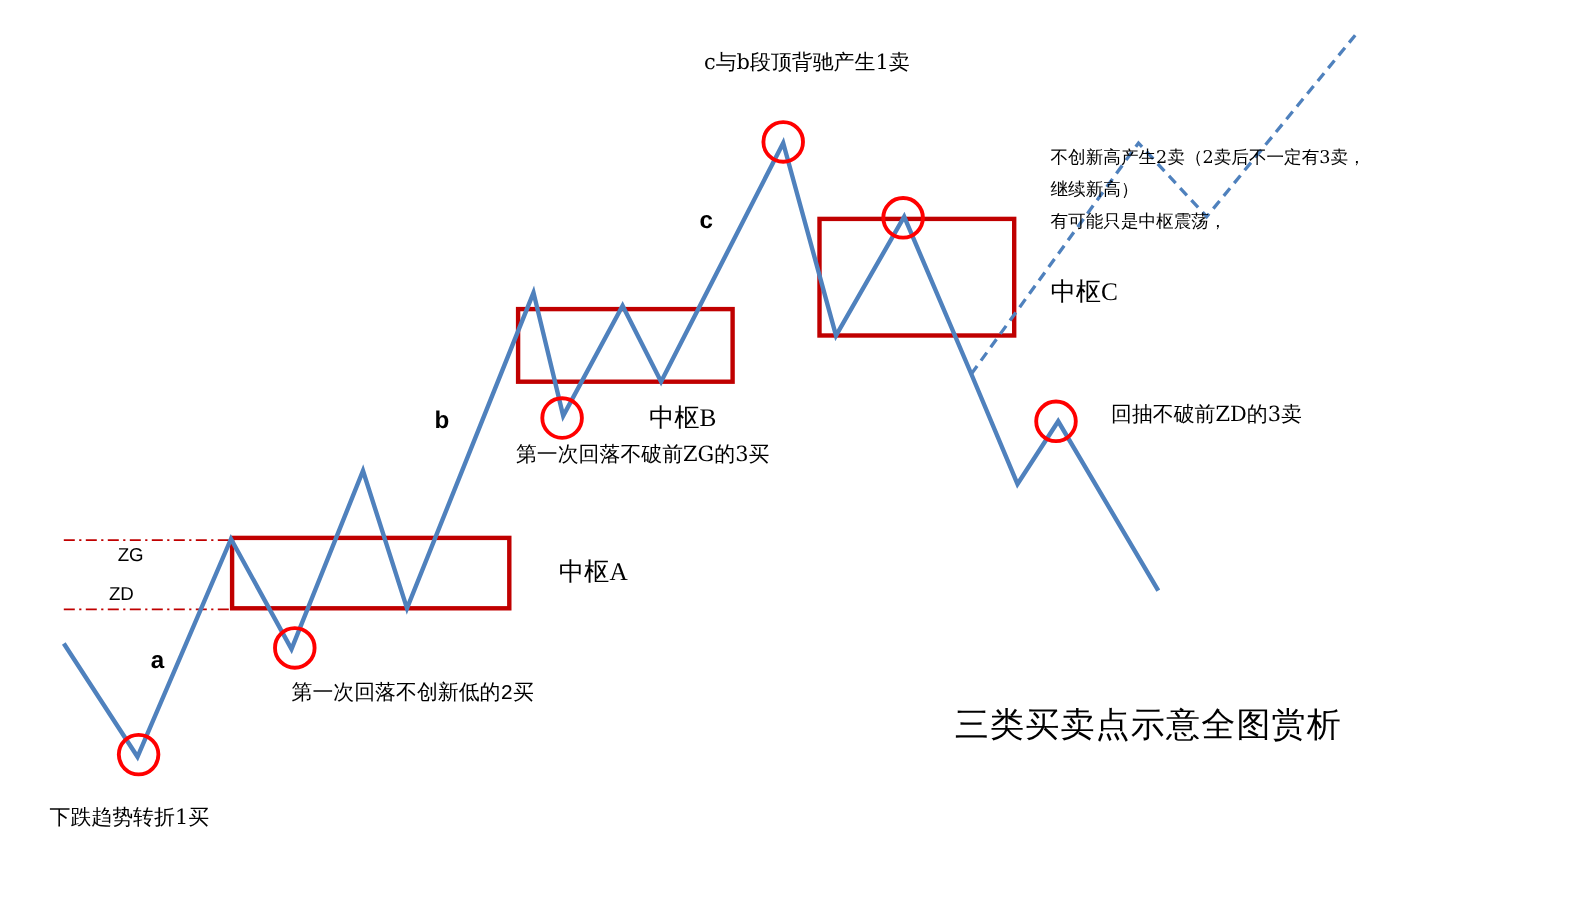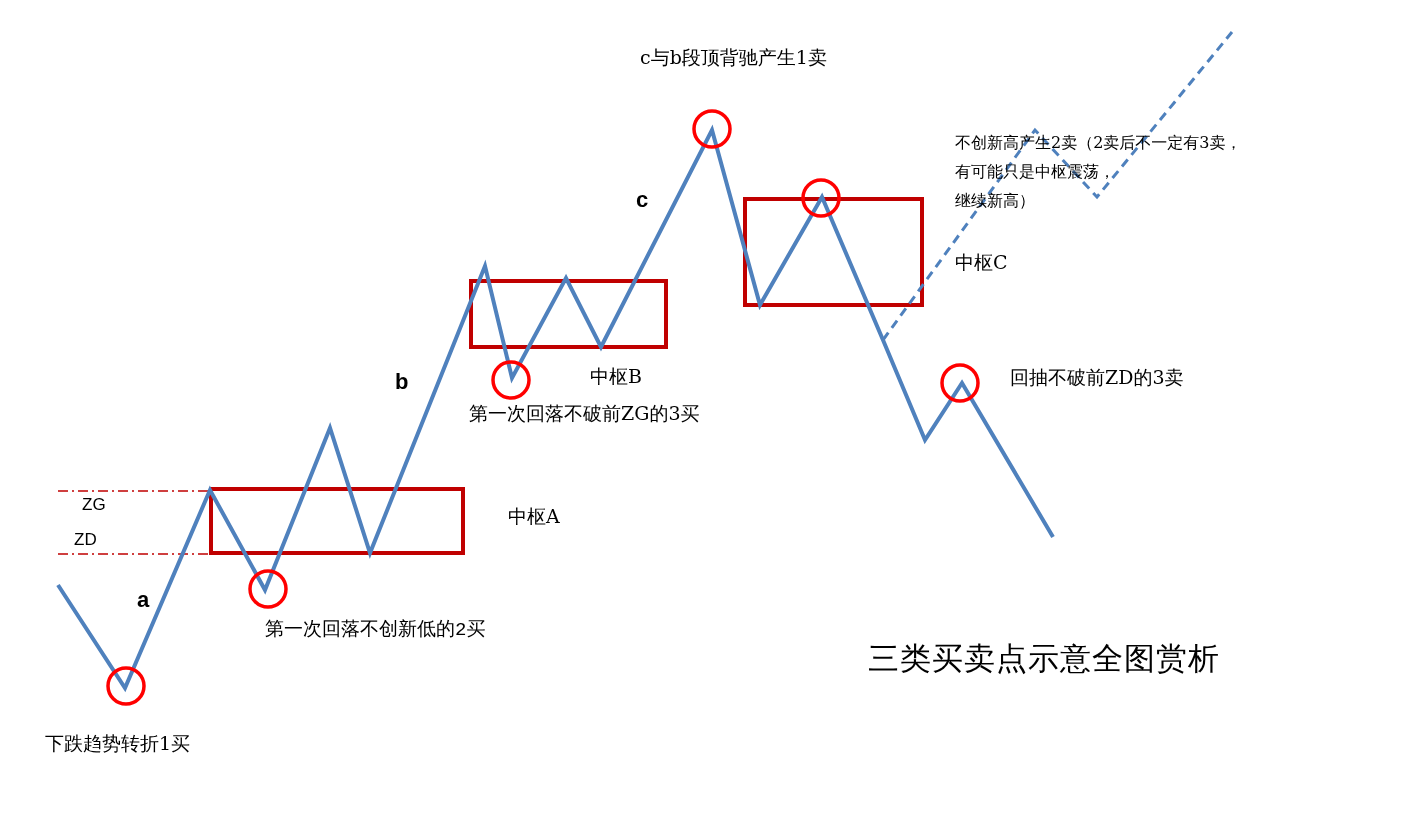--- a/index.html
+++ b/index.html
@@ -1,22 +1,22 @@
 <!DOCTYPE html>
 <html><head>
 <meta charset="utf-8">
 <style>
   html, body { margin:0; padding:0; background:#ffffff; }
   body { width:1426px; height:824px; position:relative; overflow:hidden;
          font-family:"DejaVu Serif","Liberation Serif",serif; color:#000; }
   svg.canvas { position:absolute; left:0; top:0; }
   .lbl { position:absolute; white-space:nowrap; font-size:19px; line-height:1.2; }
   .seg { position:absolute; font-family:"Liberation Sans","DejaVu Sans",sans-serif; font-weight:bold; font-size:22px; }
-  .zlab { position:absolute; font-family:"Liberation Sans","DejaVu Sans",sans-serif; font-size:17px; }
-  .zhong { position:absolute; font-size:19px; white-space:nowrap; }
+  .zlab { position:absolute; font-family:"Liberation Sans","DejaVu Sans",sans-serif; font-size:17px;margin-left:25px; }
+  .zhong { position:absolute; font-size:23px; white-space:nowrap;font-family:Liberation Serif, serif; }
   .title { position:absolute; font-size:31px; white-space:nowrap; font-family:"DejaVu Sans","Liberation Sans",sans-serif; font-weight:300; letter-spacing:1px; }
   .multi { position:absolute; font-size:16px; line-height:29px; }
   .multi div { white-space:nowrap; }
 </style>
 </head>
 <body>
 
 <svg class="canvas" width="1426" height="824" viewBox="0 0 1426 824">
 
   <line x1="58" y1="491" x2="211" y2="491" stroke="#C00000" stroke-width="1.6" stroke-dasharray="10,4,2,4"></line>
@@ -48,18 +48,18 @@
 <div class="zhong" style="left:508px;top:504px;">中枢A</div>
 <div class="zhong" style="left:590px;top:364px;">中枢B</div>
 <div class="zhong" style="left:955px;top:250px;">中枢C</div>
 
 <div class="lbl" style="left:45px;top:732px;">下跌趋势转折1买</div>
 <div class="lbl" style="left:265px;top:619px;font-family:Liberation Mono, monospace;">第一次回落不创新低的2买</div>
 <div class="lbl" style="left:469px;top:402px;">第一次回落不破前ZG的3买</div>
 <div class="lbl" style="left:640px;top:46px;">c与b段顶背驰产生1卖</div>
 <div class="multi" style="left:955px;top:128px;">
   <div>不创新高产生2卖（2卖后不一定有3卖，</div>
+  <div>继续新高）</div>
   <div>有可能只是中枢震荡，</div>
-  <div>继续新高）</div>
 </div>
 <div class="lbl" style="left:1010px;top:366px;text-align:right;">回抽不破前ZD的3卖</div>
 
 <div class="title" style="left:868px;top:638px;font-family:Liberation Mono, monospace;">三类买卖点示意全图赏析</div>
 
 </body></html>

